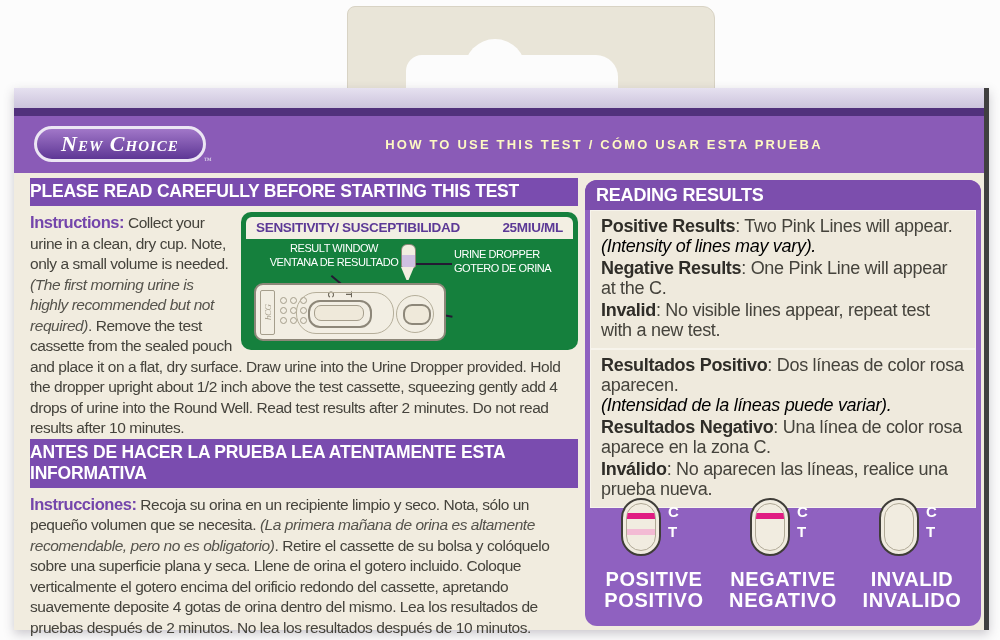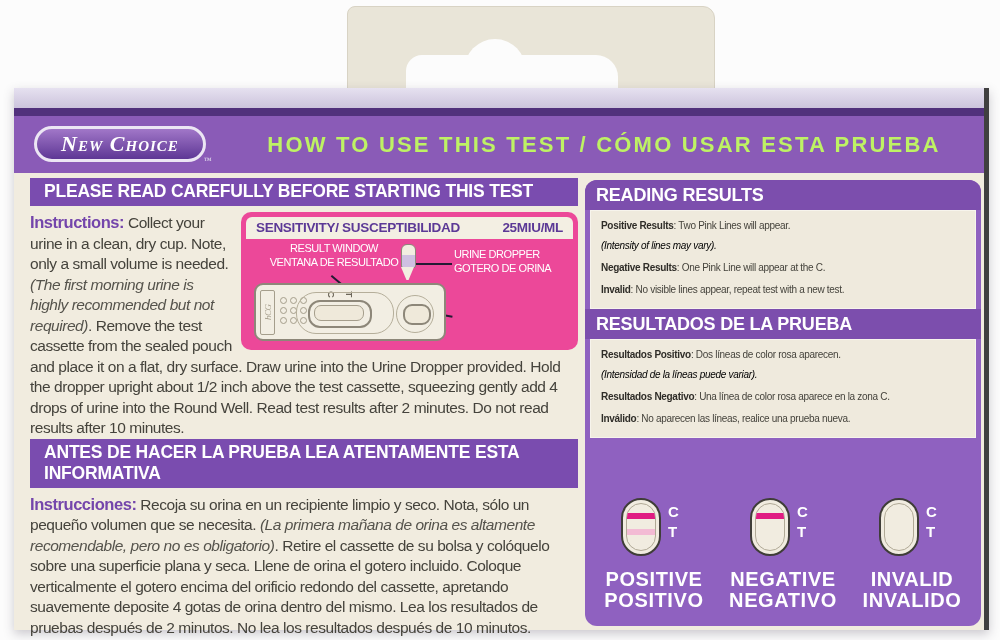--- a/index.html
+++ b/index.html
@@ -18,32 +18,32 @@
   .strip-light{position:absolute;left:0;top:0;width:100%;height:20px;
        background:linear-gradient(#e6e1f0,#ccc4dc);}
   .strip-dark{position:absolute;left:0;top:20px;width:100%;height:8px;background:#51317c;}
   .hdr{position:absolute;left:0;top:28px;width:100%;height:57px;background:#8a5bb7;}
   .logo{position:absolute;left:20px;top:10px;width:172px;height:36px;border:3px solid #ece6f4;
         border-radius:20px;background:linear-gradient(#a177c8,#5e3795);display:flex;align-items:center;
         justify-content:center;color:#fff;font-family:"Liberation Serif",serif;font-style:italic;
         font-weight:bold;font-variant:small-caps;font-size:22px;letter-spacing:1px;box-sizing:border-box;}
   .logo .tm{position:absolute;right:-10px;bottom:-6px;font-size:8px;font-style:normal;color:#d9cfe8;}
   .title{position:absolute;left:225px;right:15px;top:0;height:100%;display:flex;align-items:center;
-        justify-content:center;color:#bef264;font-weight:bold;font-size:22px;letter-spacing:2.2px;}
+        justify-content:center;color:#fef9c3;font-weight:bold;font-size:13px;letter-spacing:2.2px;}
   .content{position:absolute;left:0;top:85px;width:100%;height:457px;}
   
   .left-col{position:absolute;left:16px;top:5px;width:548px;}
   .banner{background:#7a4caf;color:#fff;font-weight:bold;font-size:17.5px;letter-spacing:-0.2px;
-        padding:3px 14px 4px;margin-bottom:6px;}
+        padding:3px 0 4px;margin-bottom:6px;}
   .instr{color:#45433c;font-size:15.5px;line-height:20.5px;letter-spacing:-0.45px;margin:0;}
   .lead{color:#7445ab;font-weight:bold;font-size:16.5px;}
   .it{font-style:italic;color:#55534c;}
   .es{margin-top:2px;}
   
-  .sens-box{float:right;width:337px;height:138px;margin:0 0 6px 8px;background:#ec4899;
+  .sens-box{float:right;width:337px;height:138px;margin:0 0 6px 8px;background:#15803d;
         border-radius:10px;position:relative;}
   .sens-header{position:absolute;left:5px;top:5px;right:5px;height:22px;background:#f3efe3;
         border-radius:6px 6px 0 0;color:#5c3996;font-weight:bold;font-size:13.5px;display:flex;
         justify-content:space-between;align-items:center;padding:0 10px;letter-spacing:-0.3px;}
   .sens-body{position:absolute;left:5px;top:27px;right:5px;bottom:5px;}
   .dlabel{position:absolute;color:#fff;font-weight:normal;font-size:11px;line-height:14px;}
   .lbl-rw{left:2px;top:2px;width:172px;text-align:center;}
   .lbl-ud{left:208px;top:8px;}
   .lbl-rnd{left:208px;top:62px;}
   .leader{position:absolute;border-top:2px solid #241a33;transform-origin:left top;}
@@ -79,21 +79,21 @@
         border-radius:50%;}
   .well-inner{position:absolute;left:147px;top:19px;width:24px;height:17px;border:2px solid #8d8779;
         border-radius:9px;background:#efe9da;}
   
   .right-col{position:absolute;left:571px;top:7px;width:396px;height:446px;background:#8f61c0;
         border-radius:12px;box-sizing:border-box;}
   .rbanner{color:#fff;font-weight:bold;font-size:18px;letter-spacing:-0.2px;padding:5px 11px 4px;
         background:#7c4ead;}
   .rb1{border-radius:12px 12px 0 0;}
   .rbox{background:#efeadd;margin:0 5px;padding:5px 10px 6px;border:1px solid #f7f4ec;}
-  .rbox p{margin:0 0 2px;color:#45433c;font-size:10px;line-height:20px;letter-spacing:-0.3px;}
+  .rbox p{margin:0 0 2px;color:#45433c;font-size:18px;line-height:20px;letter-spacing:-0.3px;}
   .rbox b{color:#2f2d28;}
   .rbox i{color:#000000;}
   
   .legend{position:absolute;left:0;bottom:0;width:100%;height:140px;display:flex;
         justify-content:space-evenly;align-items:flex-start;padding-top:12px;box-sizing:border-box;}
   .leg-item{width:120px;display:flex;flex-direction:column;align-items:center;}
   .pill-row{position:relative;width:66px;height:58px;}
   .pill{position:absolute;left:0;top:0;width:40px;height:58px;background:#f1ece0;
         border:2px solid #3f3d38;border-radius:21px;box-sizing:border-box;}
   .pill-inner{position:absolute;left:3px;top:3px;right:3px;bottom:3px;border:1px solid #b0a996;
@@ -191,21 +191,20 @@
     </div>
 
     <div class="right-col">
       <div class="rbanner rb1">READING RESULTS</div>
       <div class="rbox">
         <p><b>Positive Results</b><span>: Two Pink Lines will appear.</span><br><i>(Intensity of lines may vary).</i></p>
         <p><b>Negative Results</b><span>: One Pink Line will appear at the C.</span></p>
         <p><b>Invalid</b><span>: No visible lines appear, repeat test with a new test.</span></p>
       </div>
 
-      <div class="rbanner">RESULTADOS DE LA PRUEBA</div>
       <div class="rbox">
         <p><b>Resultados Positivo</b><span>: Dos líneas de color rosa aparecen.</span><br><i>(Intensidad de la líneas puede variar).</i></p>
         <p><b>Resultados Negativo</b><span>: Una línea de color rosa aparece en la zona C.</span></p>
         <p><b>Inválido</b><span>: No aparecen las líneas, realice una prueba nueva.</span></p>
       </div>
 
       <div class="legend">
         <div class="leg-item">
           <div class="pill-row">
             <div class="pill">

